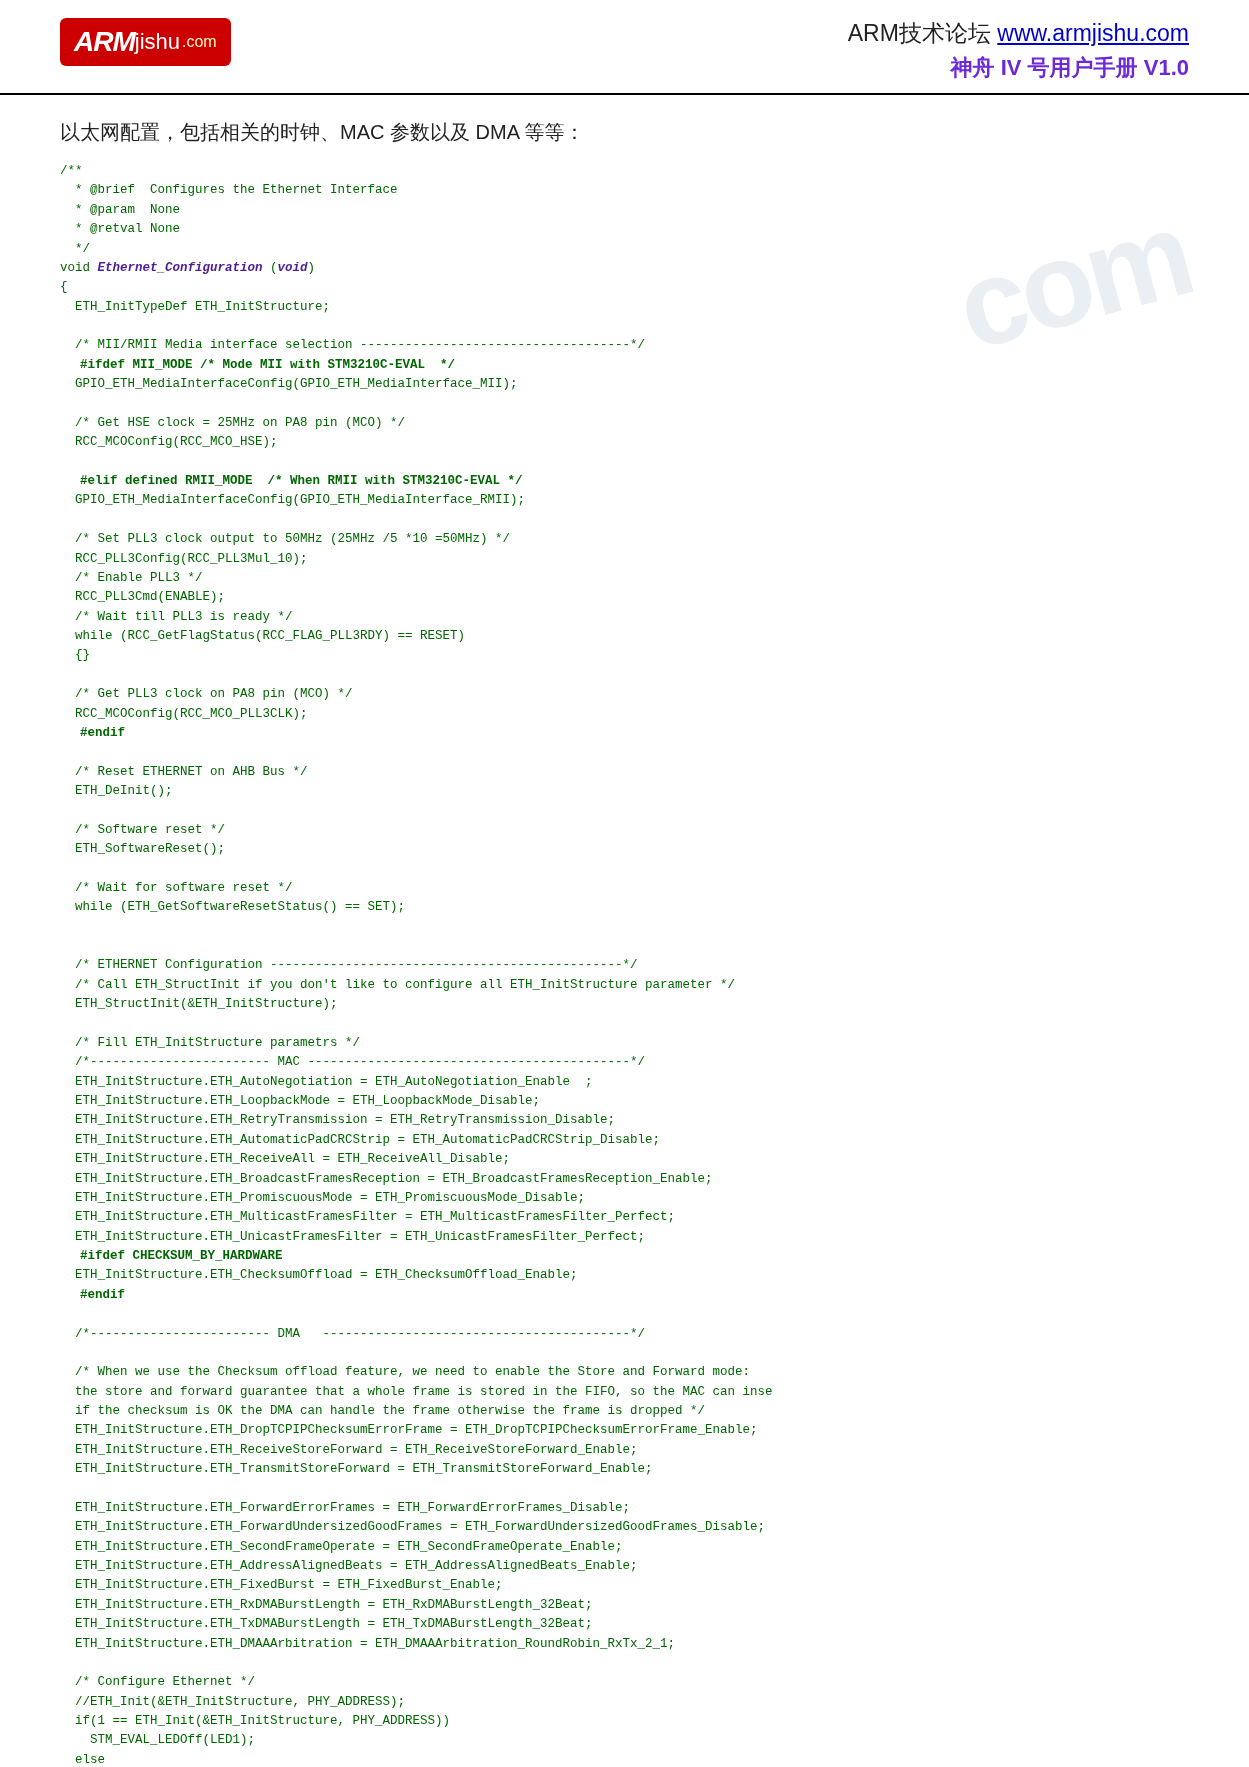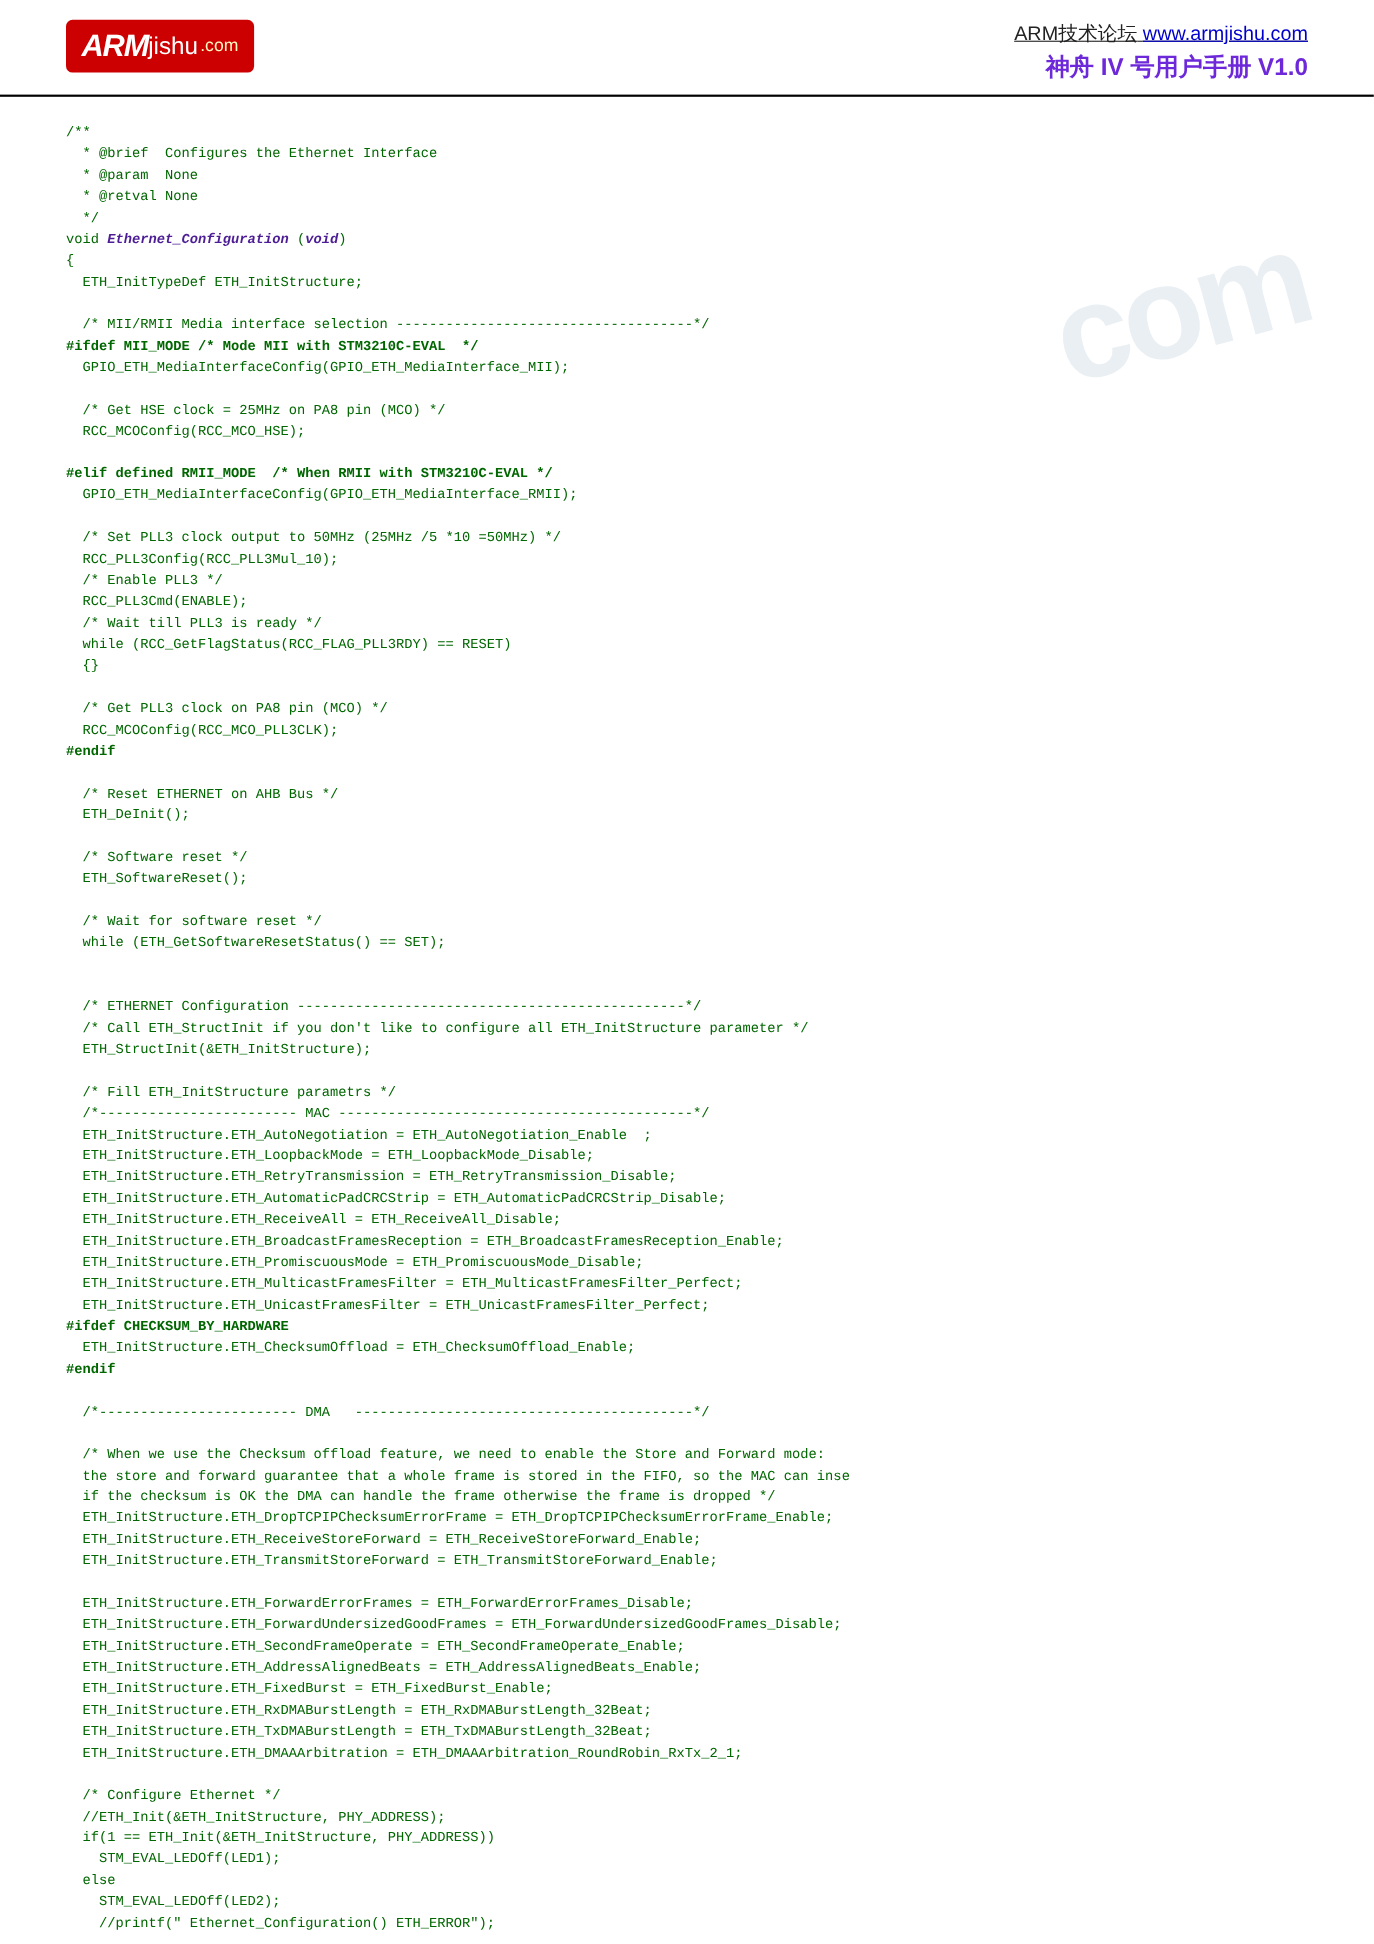--- a/index.html
+++ b/index.html
@@ -50,23 +50,22 @@
     }
     .logo-dot-com {
       color: #fef9c3;
       font-size: 16px;
       margin-left: 2px;
     }
     .header-right {
       text-align: right;
     }
     .header-site {
-      font-size: 18px;
+      font-size: 23px;
       color: #222;
-      text-decoration: underline;
     }
     .header-site a {
       color: #0000cc;
       text-decoration: underline;
     }
     .header-title {
       font-size: 22px;
       color: #6d28d9;
       margin-top: 4px;
       font-weight: bold;
@@ -105,21 +104,21 @@
       font-family: 'Courier New', Courier, monospace;
       font-size: 12.5px;
       line-height: 1.55;
       color: #006600;
       white-space: pre;
       overflow-x: hidden;
       position: relative;
       z-index: 2;
     }
     .code-block .fn { color: #4c1d95; font-weight: bold; font-style: italic; }
-    .code-block .pp { color: #006600; font-weight: bold; }
+    .code-block .pp { color: #006600; font-weight: bold; margin-left: 20px; }
   </style>
 </head>
 <body>
 
 <div class="page-container">
 
   <div class="header">
     <div class="logo-area">
       <div class="logo-box">
         <span class="logo-arm">ARM</span>
@@ -133,20 +132,21 @@
         <a href="#">www.armjishu.com</a>
       </div>
       <div class="header-title">神舟 IV 号用户手册 V1.0</div>
     </div>
   </div>
 
   <div class="watermark">com</div>
 
   <div class="main-content">
 
+    <div class="section-title">以太网配置，包括相关的时钟、MAC 参数以及 DMA 等等：</div>
 
     <div class="code-block">/**
   * @brief  Configures the Ethernet Interface
   * @param  None
   * @retval None
   */
 void <span class="fn">Ethernet_Configuration</span> (<span class="fn">void</span>)
 {
   ETH_InitTypeDef ETH_InitStructure;
 

